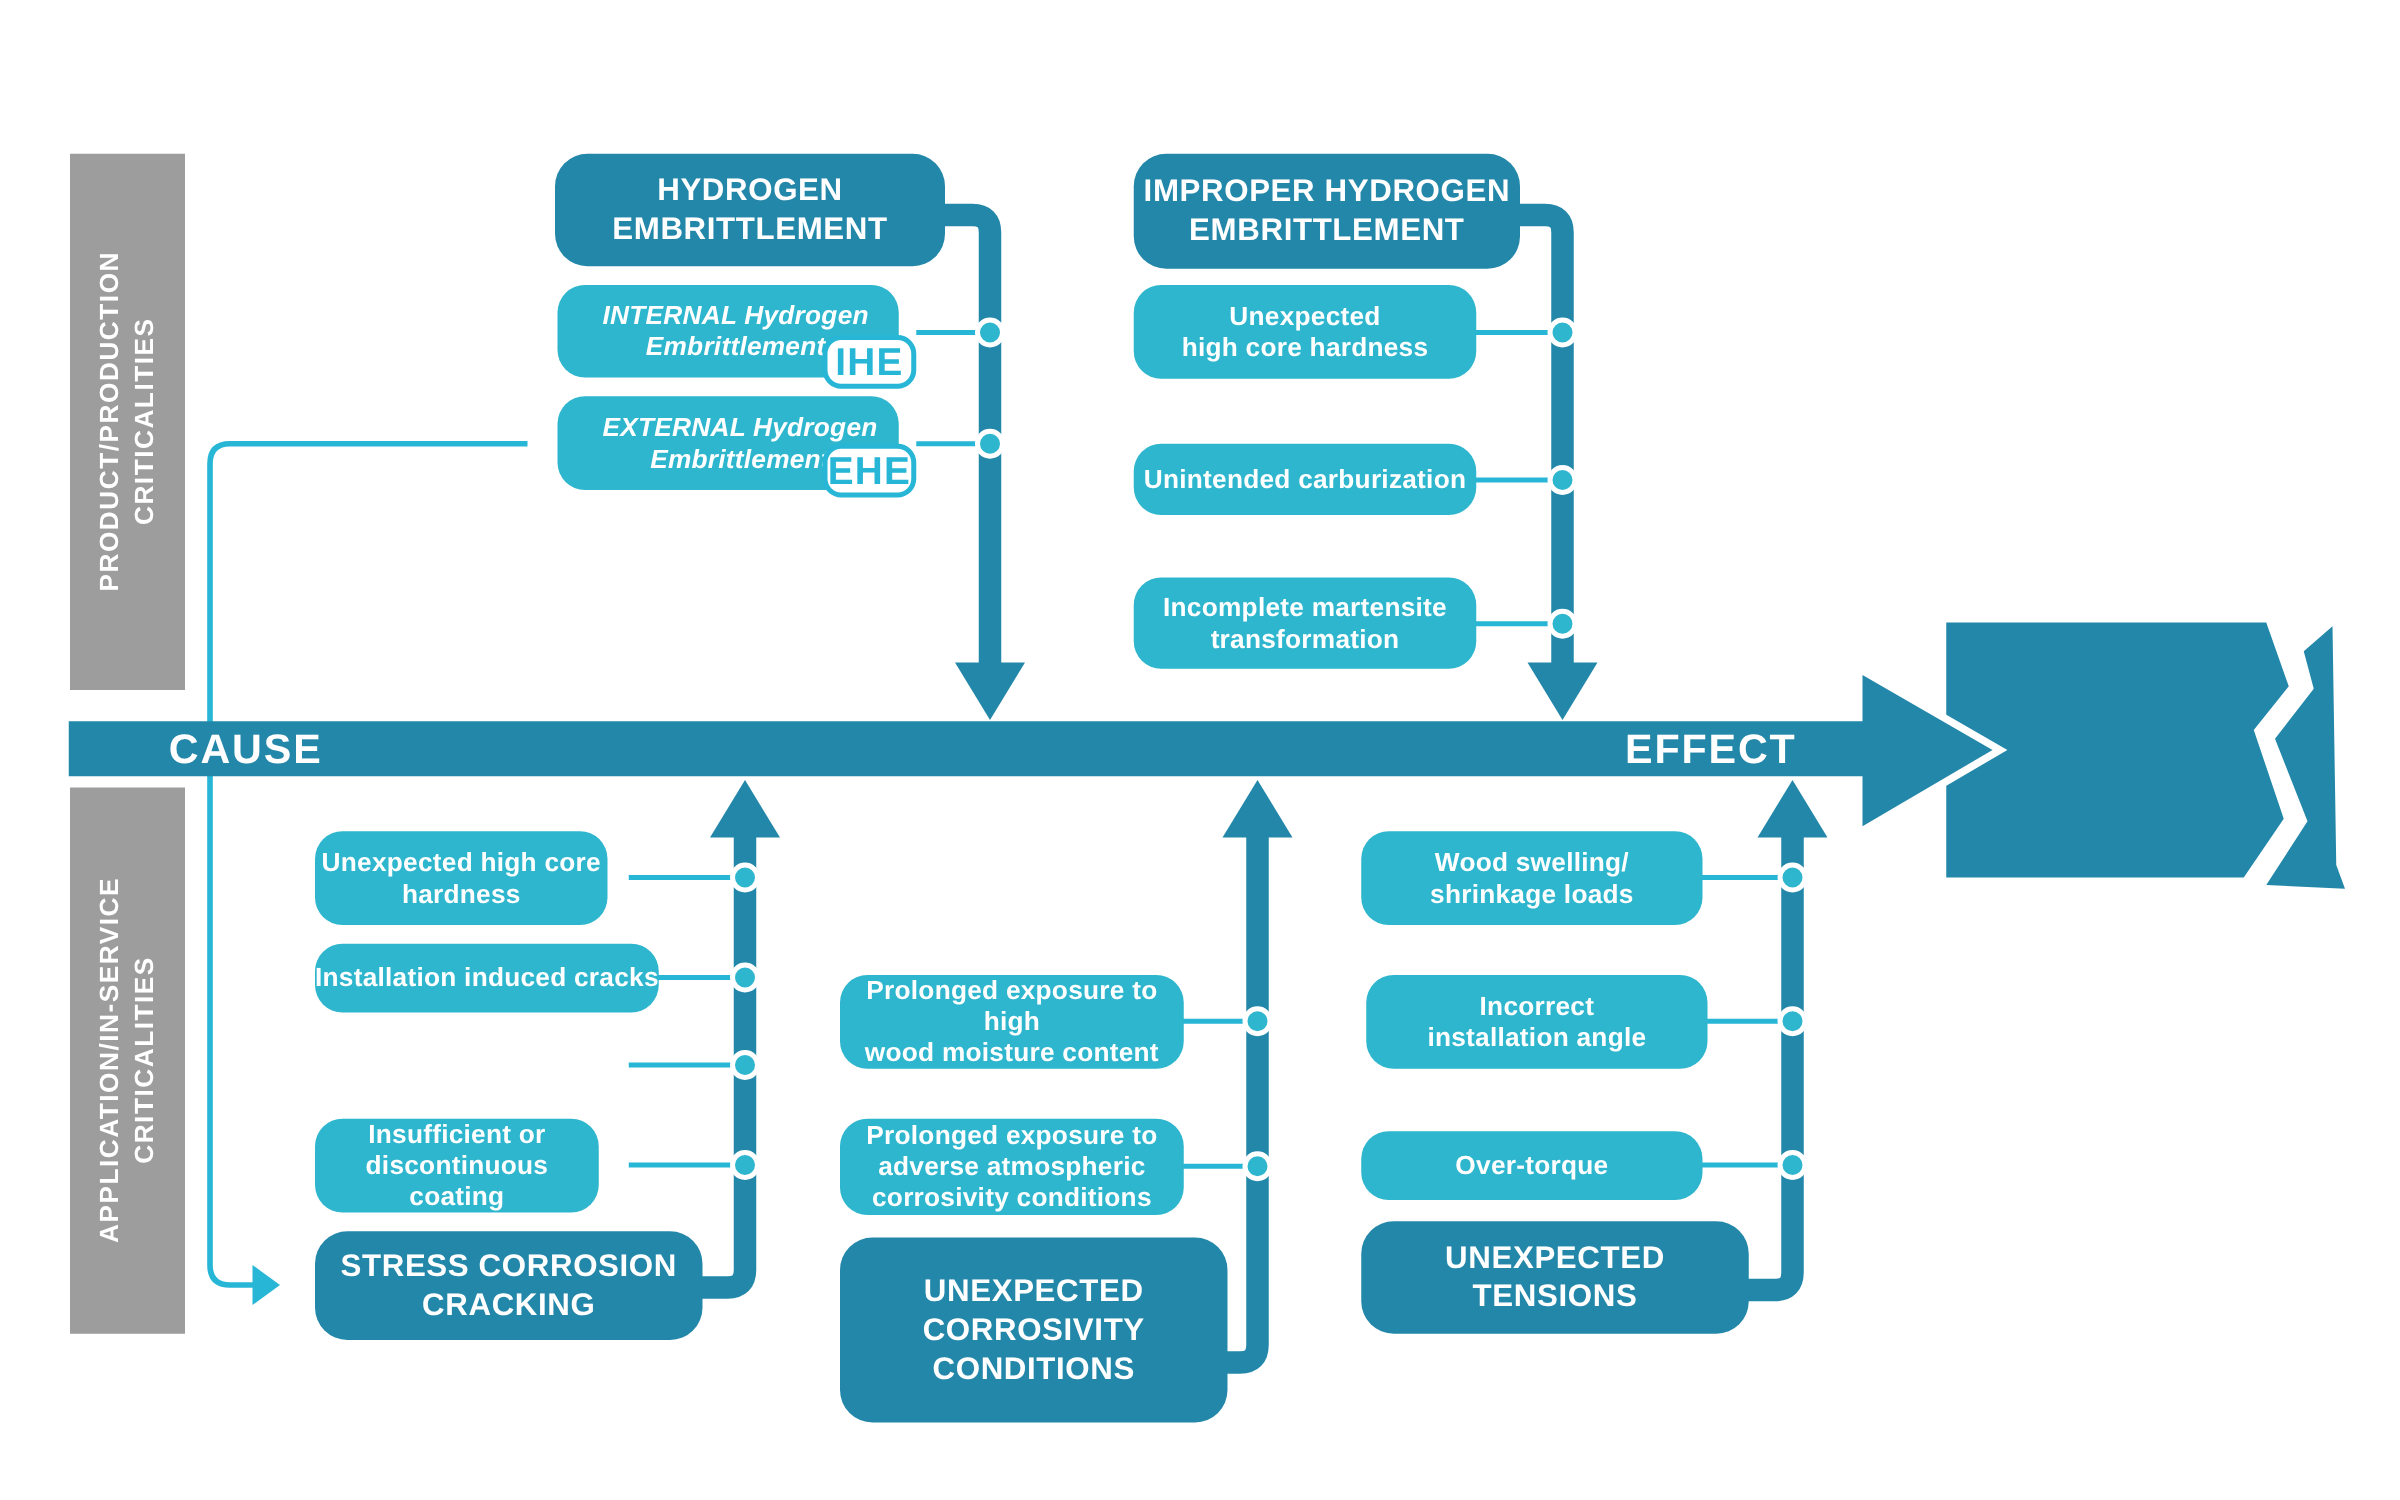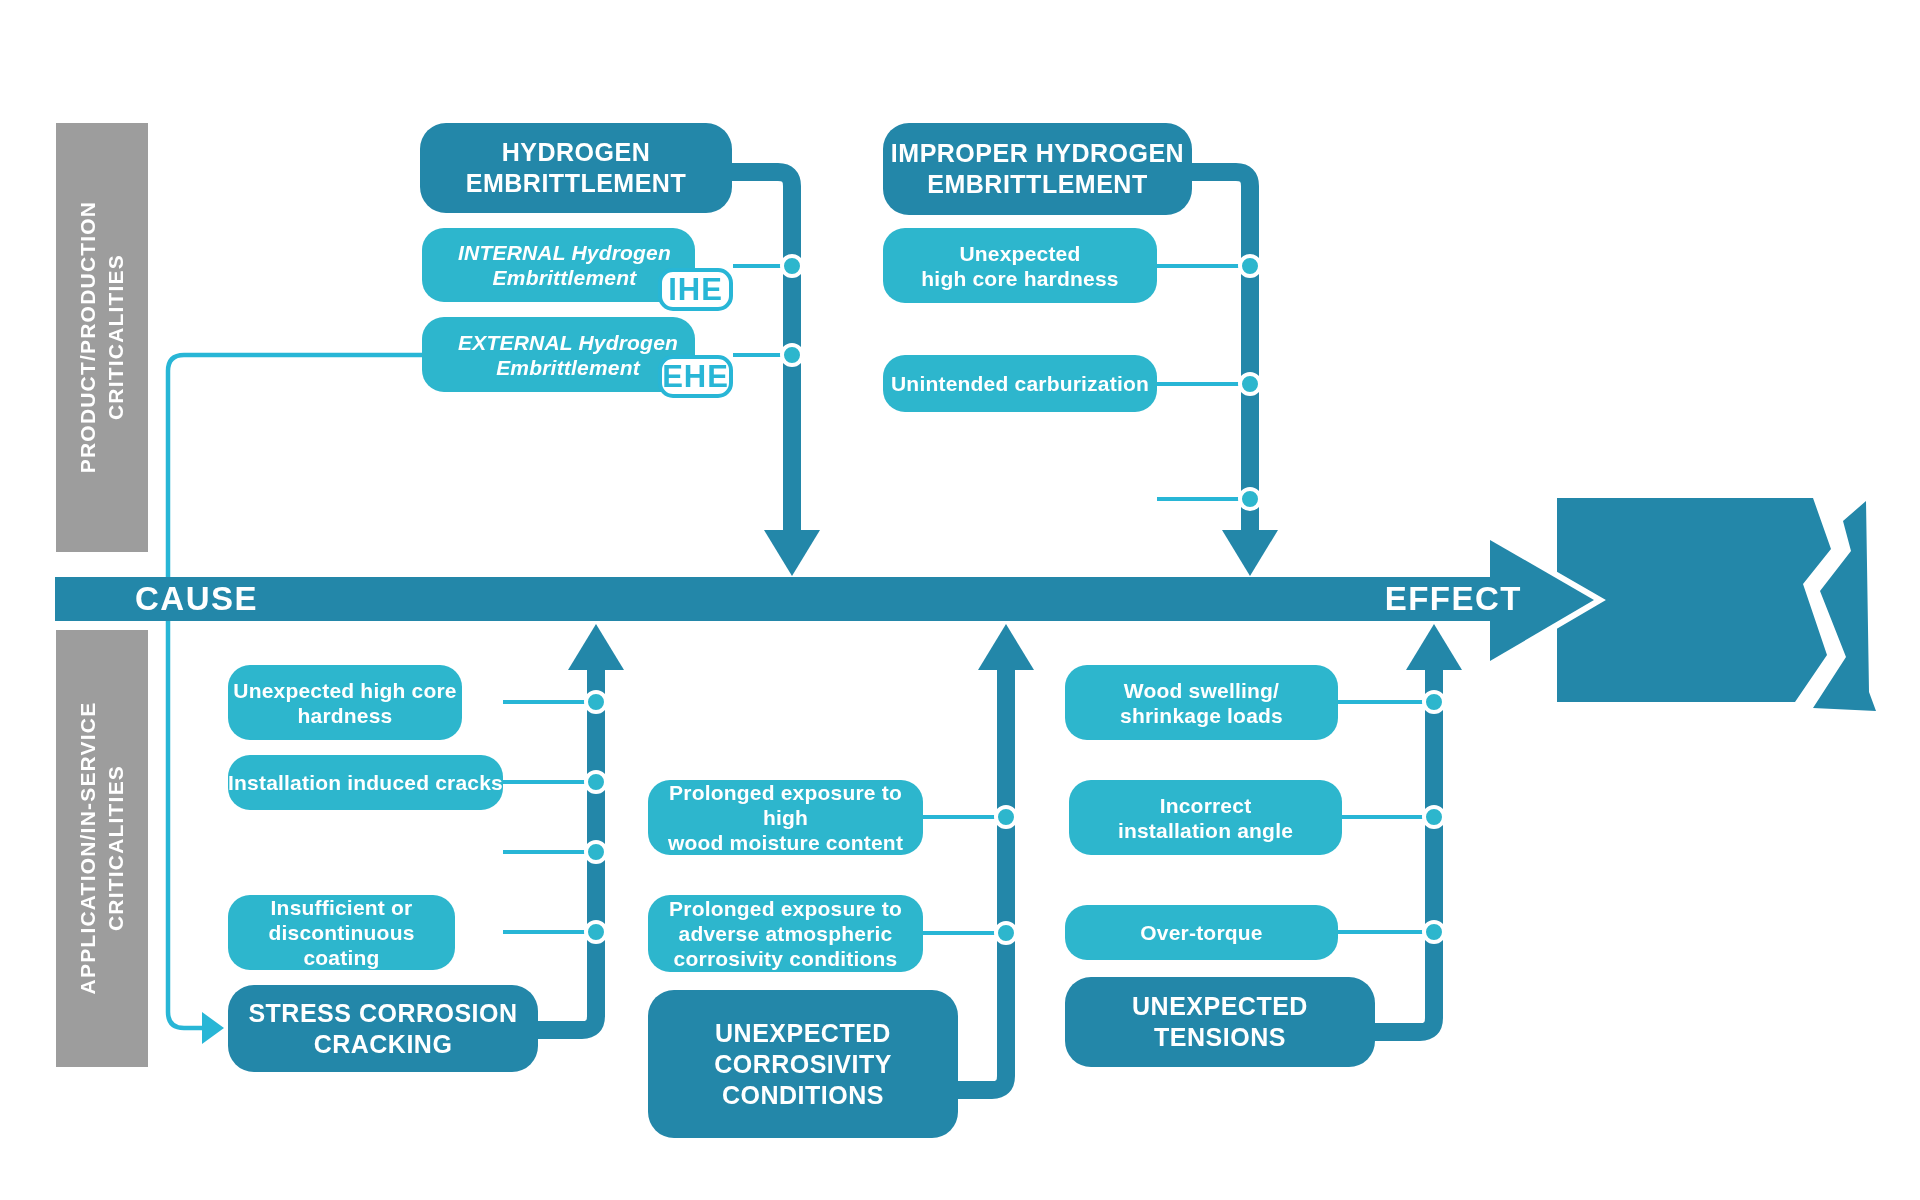--- a/index.html
+++ b/index.html
@@ -14,40 +14,41 @@
   #canvas{
     position:relative;width:1920px;height:1200px;margin:0 auto;
     background:var(--background);overflow:hidden;
     font-family:"Liberation Sans", sans-serif;font-weight:700;
   }
   #connectors{position:absolute;left:0;top:0;width:1920px;height:1200px;}
   .box{
     position:absolute;display:flex;align-items:center;justify-content:center;
     text-align:center;color:var(--text-white);white-space:pre-line;
     box-sizing:border-box;
+    margin-left:24px;
   }
   .item{background:var(--light-teal);border-radius:22px;font-size:21px;line-height:25px;letter-spacing:.2px;}
   .item.left{justify-content:flex-start;text-align:center;padding-left:36px;font-style:italic;}
   .head{background:var(--dark-teal);border-radius:26px;font-size:25px;line-height:31px;letter-spacing:.5px;}
   .badge{
     position:absolute;display:flex;align-items:center;justify-content:center;
     background:var(--background);border:4px solid var(--line-cyan);border-radius:15px;
     color:var(--line-cyan);font-size:31px;letter-spacing:1px;box-sizing:border-box;margin-top:21px;
   }
   .lane{position:absolute;background:var(--lane-gray);}
   .lane-label{
     position:absolute;color:var(--text-white);font-size:21px;line-height:28px;
     letter-spacing:1.2px;text-align:center;white-space:pre-line;
     transform:translate(-50%,-50%) rotate(-90deg);transform-origin:center;
   }
   .axis-label{
     position:absolute;color:var(--text-white);font-size:33px;letter-spacing:1.5px;
     height:44px;line-height:44px;
   }
-  .axis-label.right{text-align:right;}
+  .axis-label.right{}
   .failure-label{
     position:absolute;color:var(--text-white);font-size:32px;line-height:42px;
     letter-spacing:1px;text-align:center;white-space:pre-line;
   }
 </style>
 </head>
 <body>
 
 <div id="canvas">
 
@@ -128,20 +129,22 @@
   <div class="badge" style="left:658px;top:247px;width:75px;height:43px">IHE</div>
   <div class="box item left" style="left:422px;top:317px;width:273px;height:75px">EXTERNAL Hydrogen
 Embrittlement</div>
   <div class="badge" style="left:658px;top:334px;width:75px;height:43px">EHE</div>
 
   <div class="box head" style="left:883px;top:123px;width:309px;height:92px">IMPROPER HYDROGEN
 EMBRITTLEMENT</div>
   <div class="box item" style="left:883px;top:228px;width:274px;height:75px">Unexpected
 high core hardness</div>
   <div class="box item" style="left:883px;top:355px;width:274px;height:57px">Unintended carburization</div>
+  <div class="box item" style="left:883px;top:462px;width:274px;height:73px">Incomplete martensite
+transformation</div>
 
   <div class="box item" style="left:228px;top:665px;width:234px;height:75px">Unexpected high core
 hardness</div>
   <div class="box item" style="left:228px;top:755px;width:275px;height:55px">Installation induced cracks</div>
   <div class="box item" style="left:228px;top:895px;width:227px;height:75px">Insufficient or
 discontinuous coating</div>
   <div class="box head" style="left:228px;top:985px;width:310px;height:87px">STRESS CORROSION
 CRACKING</div>
 
   <div class="box item" style="left:648px;top:780px;width:275px;height:75px">Prolonged exposure to high

